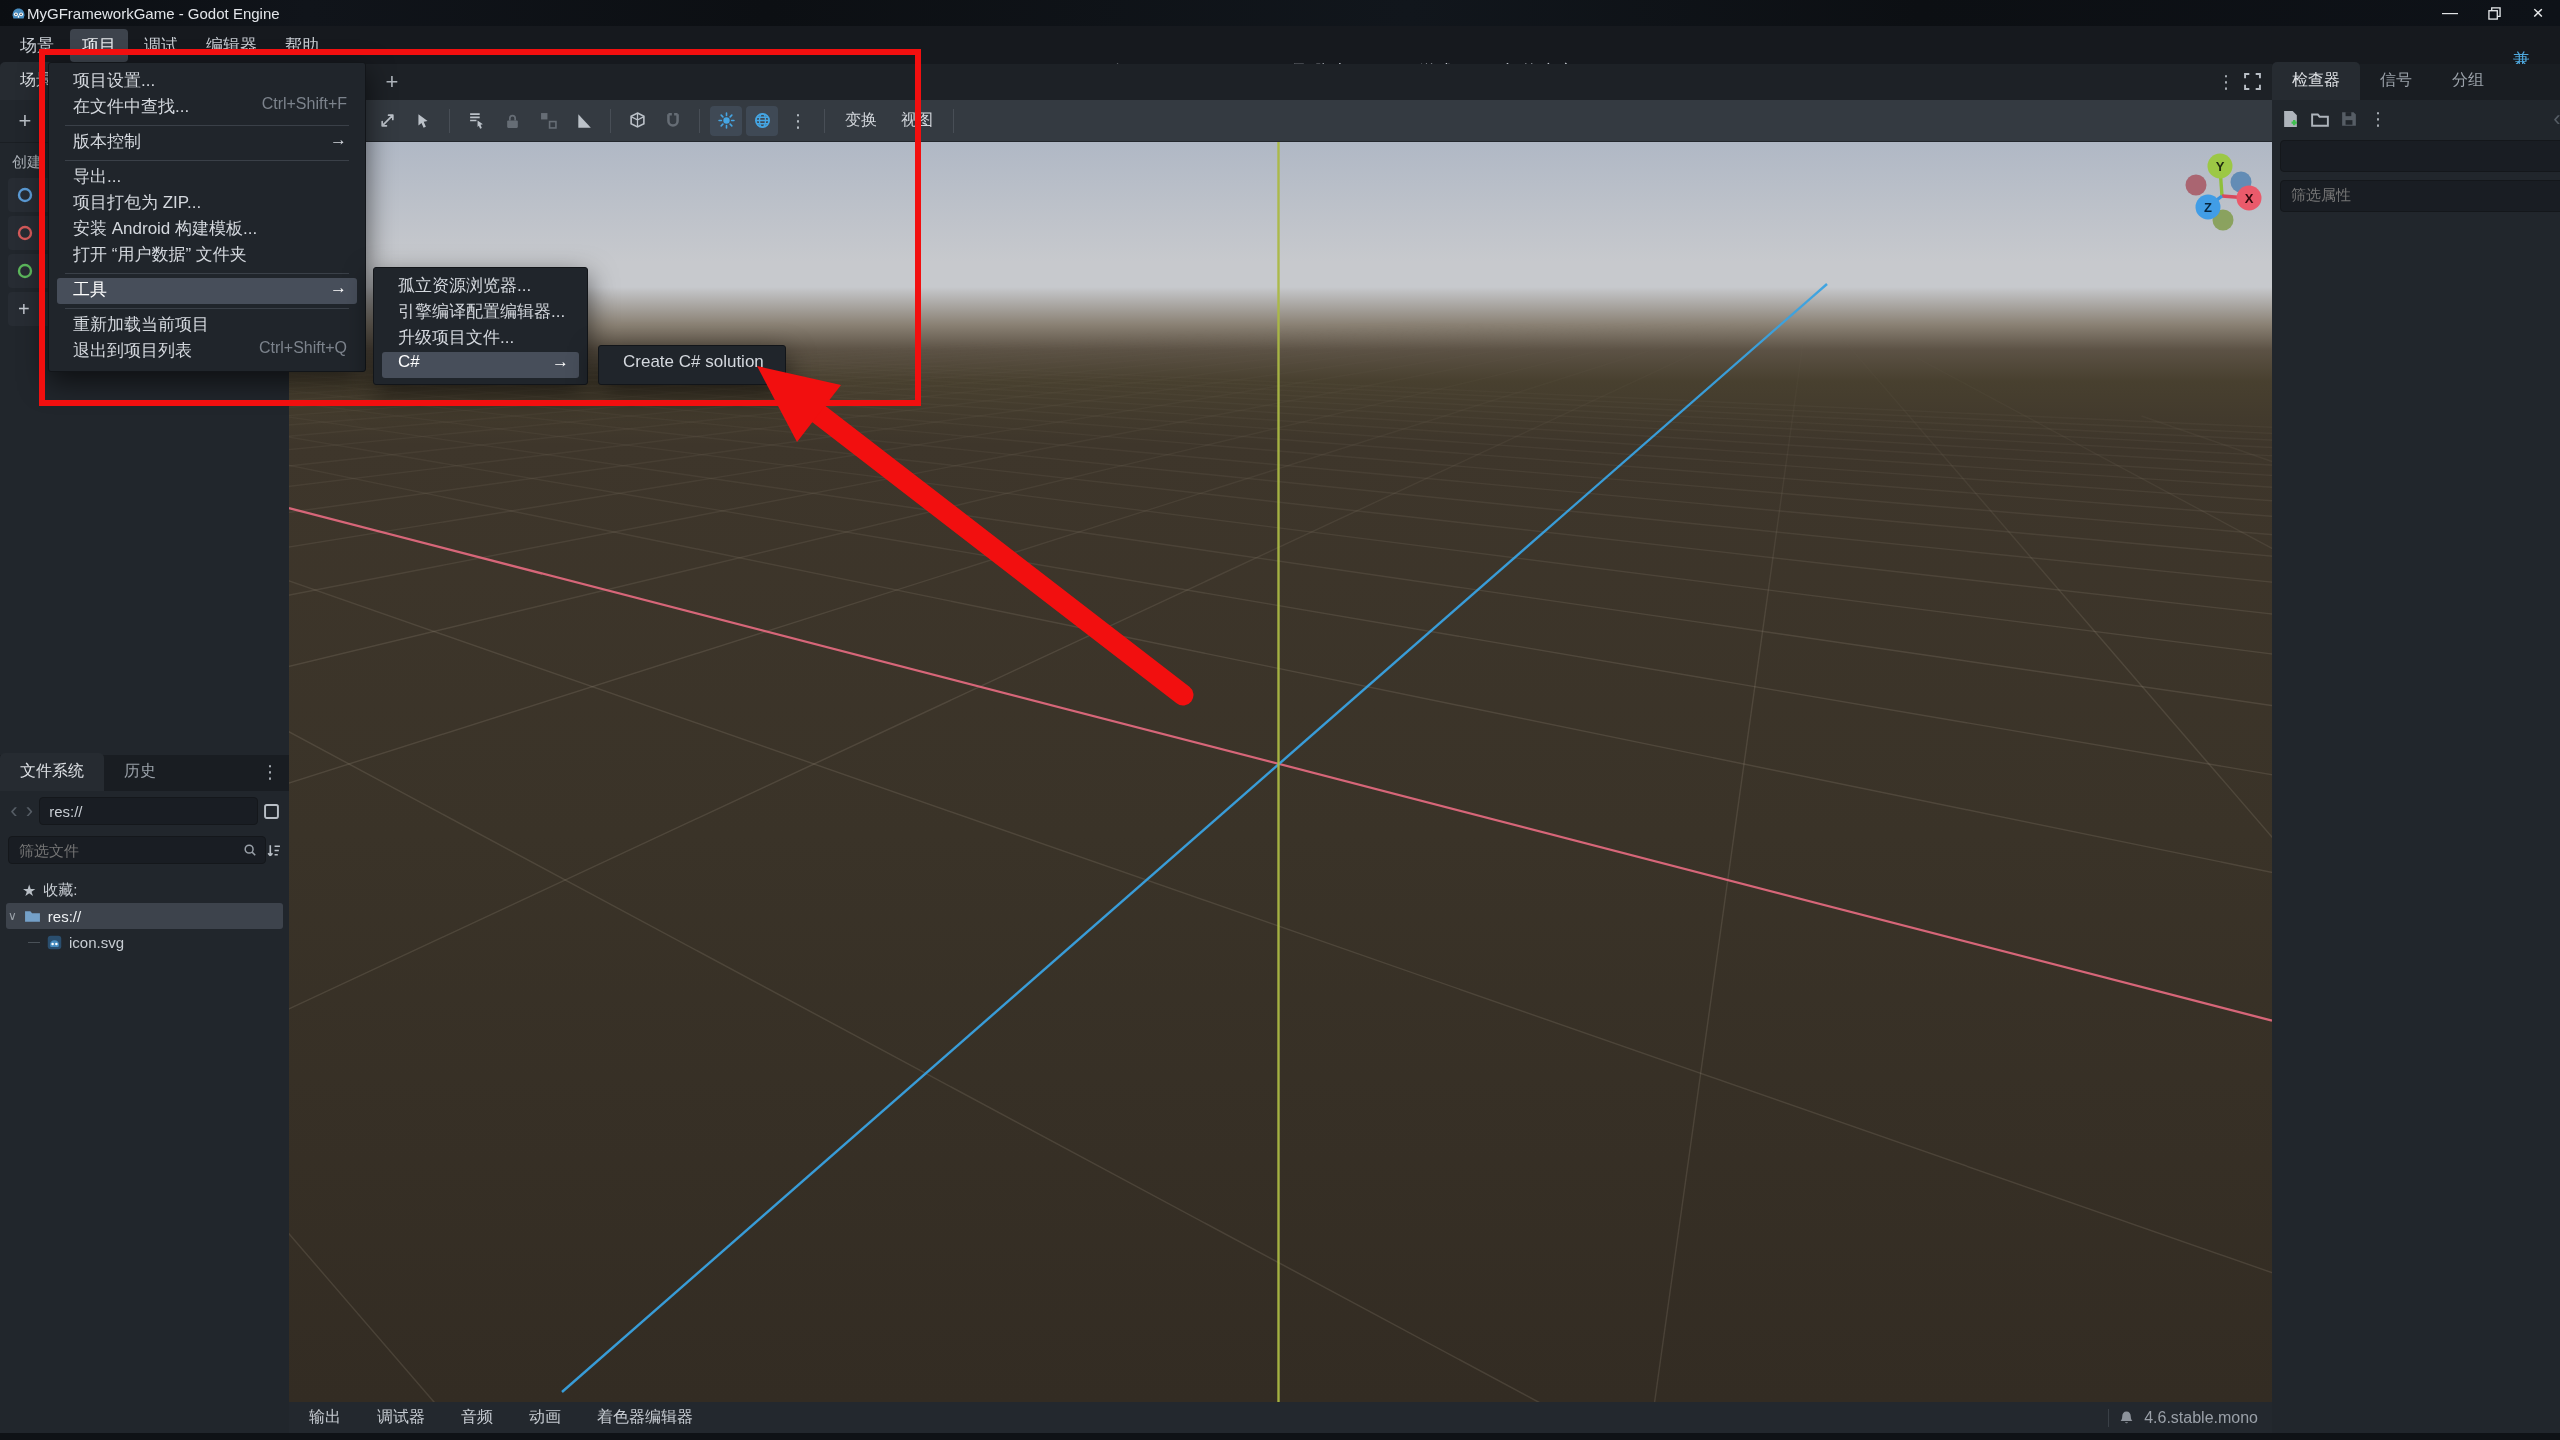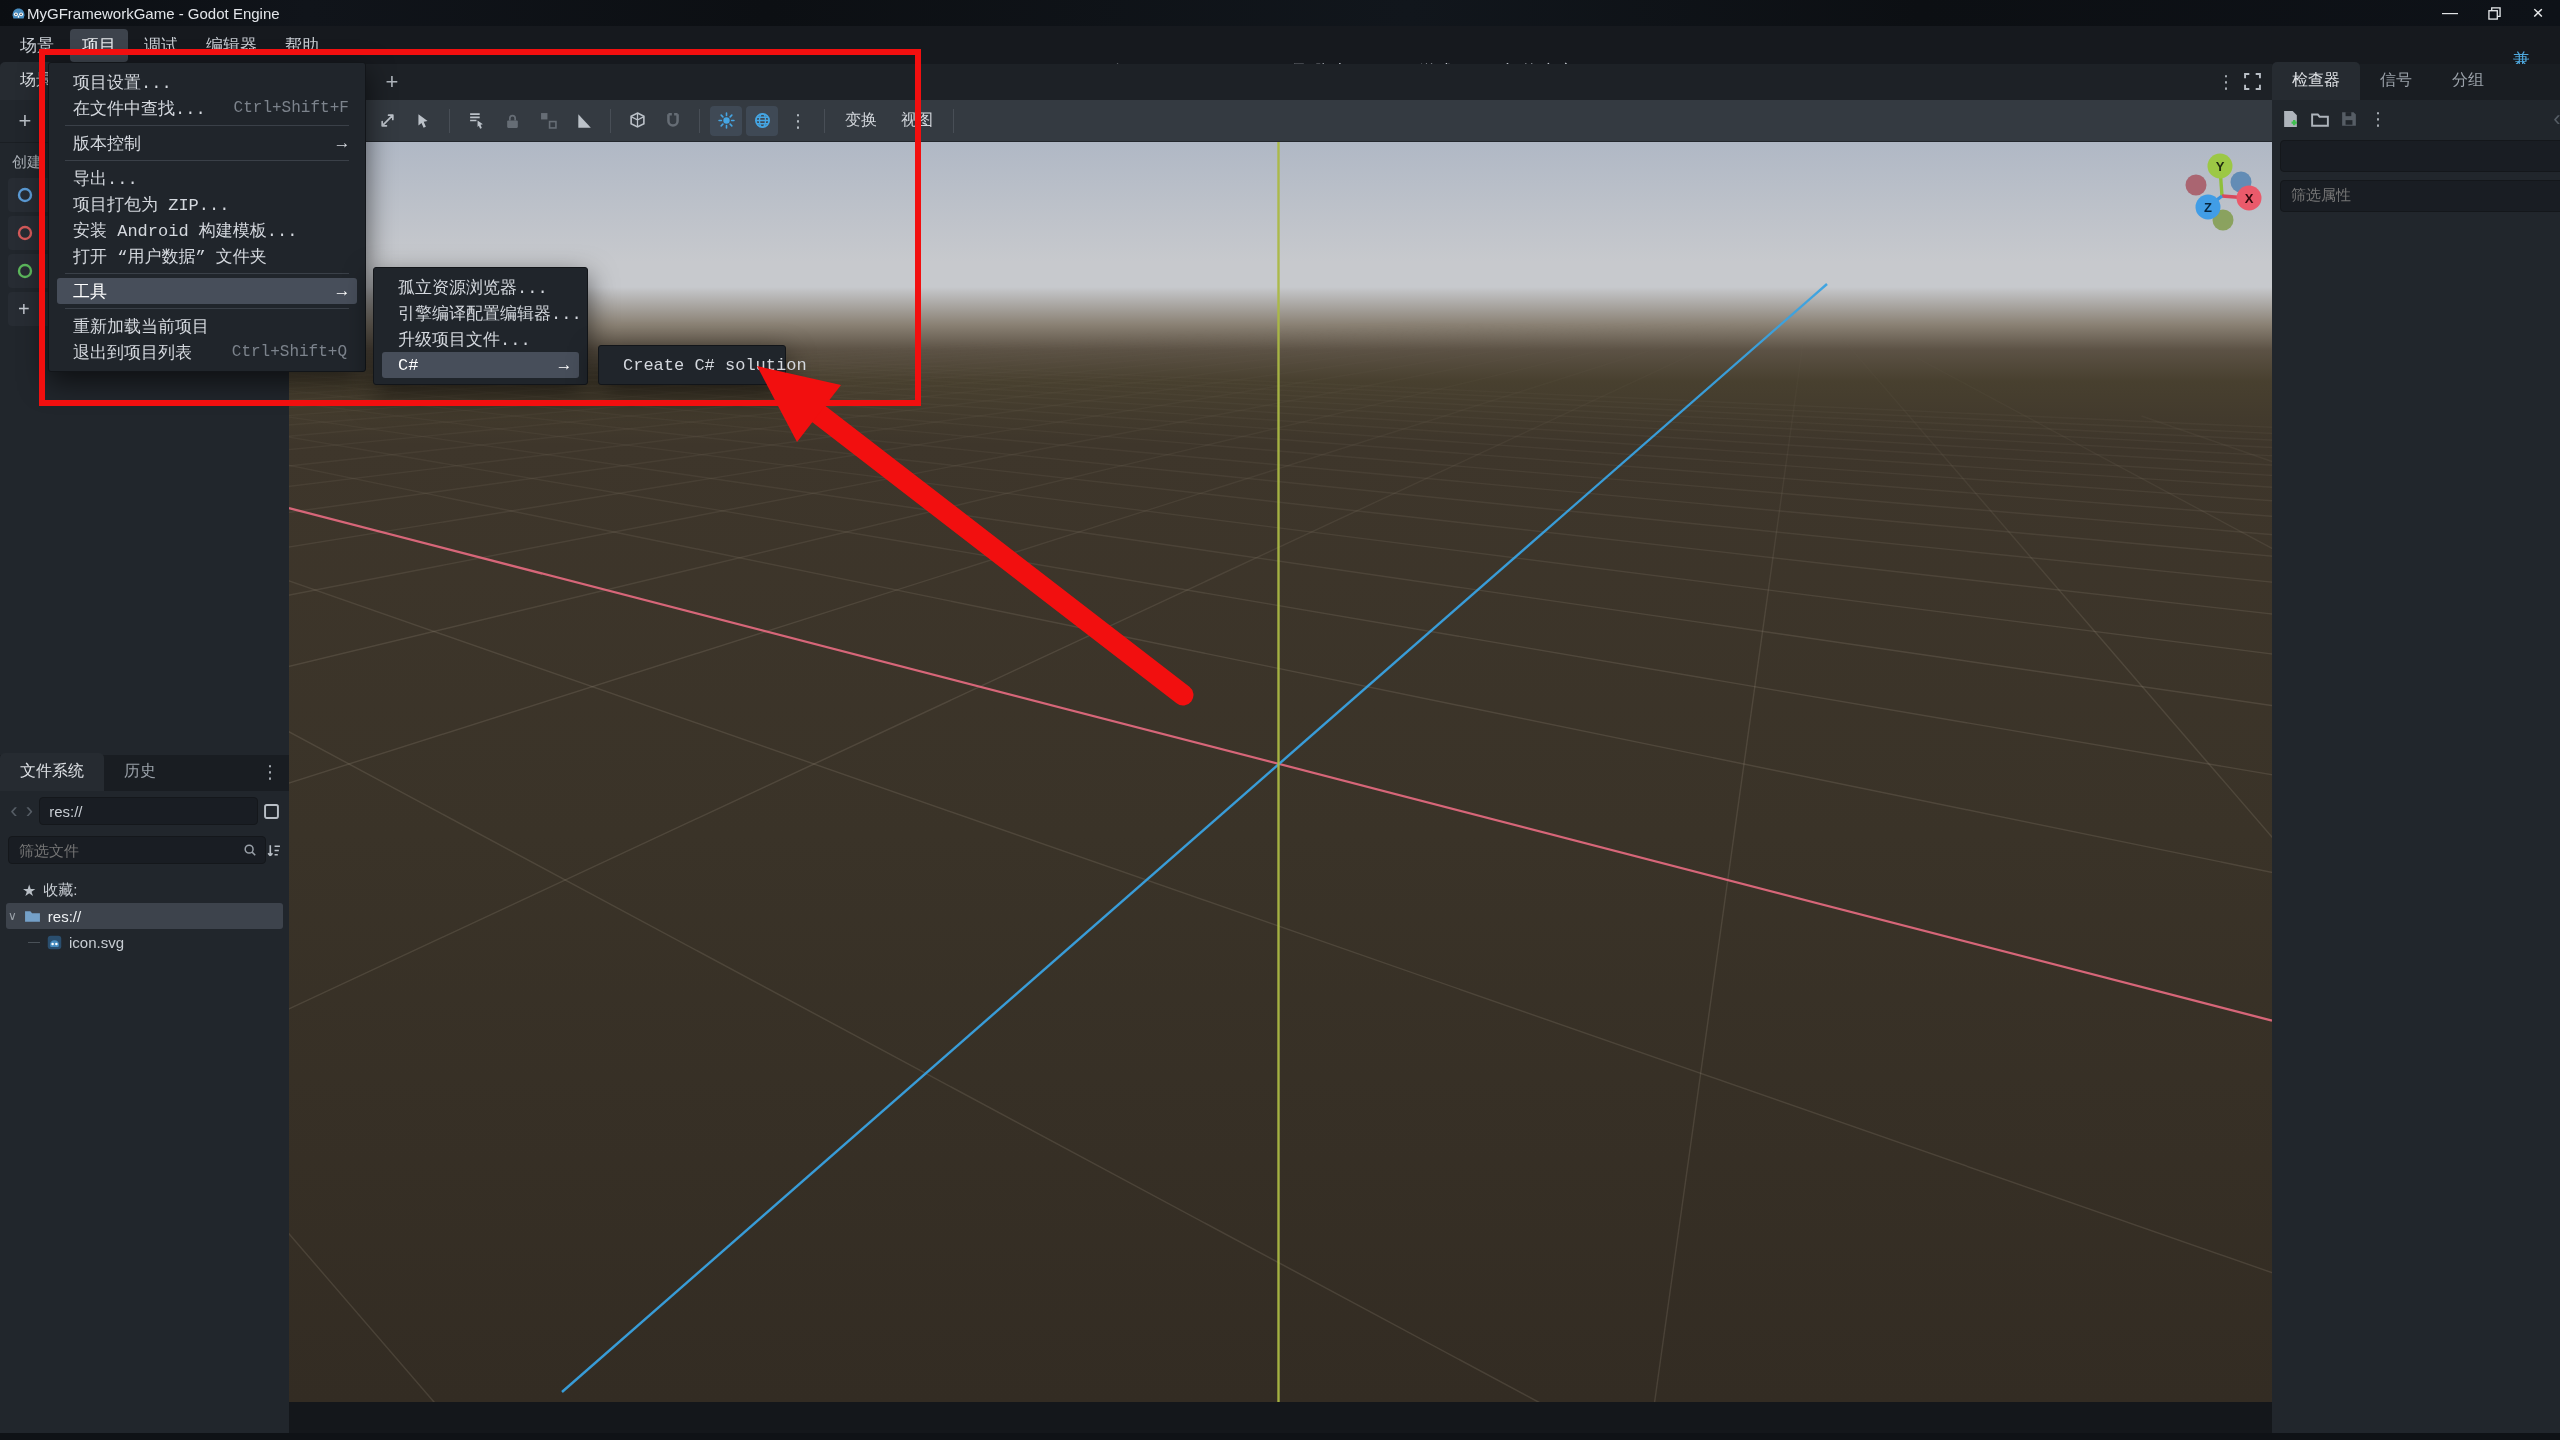--- a/index.html
+++ b/index.html
@@ -39,22 +39,22 @@
   #toolbar3d{left:289px;top:100px;width:1983px;height:42px;background:#343a41;display:flex;align-items:center;gap:4px;padding-left:10px;box-sizing:border-box;border-bottom:1px solid #23272d;}
   .tb-btn{width:32px;height:30px;display:flex;align-items:center;justify-content:center;border-radius:4px;color:#bcc2c9;}
   .tb-btn.dim{color:#666d75;}
   .tb-btn.on{background:#3f4955;color:#45a6e4;}
   .tb-sep{width:1px;height:24px;background:#484e56;margin:0 6px;}
   .tb-menu{font-size:16px;color:#d2d6db;padding:4px 10px;}
 
   
   .popup{position:absolute;background:#20252b;border:1px solid #121519;border-radius:3px;
          box-shadow:0 10px 28px rgba(0,0,0,.6);padding:6px 0;z-index:50;box-sizing:border-box;}
-  .mi{height:26px;display:flex;align-items:center;margin:0 8px;padding:0 10px 0 16px;border-radius:3px;
-      font-size:17px;color:#d4d8de;white-space:nowrap;font-family:Liberation Mono, monospace;}
+  .mi{height:26px;display:flex;align-items:flex-start;margin:0 8px;padding:0 10px 0 16px;border-radius:3px;
+      font-size:17px;color:#d4d8de;white-space:nowrap;}
   .mi.hl{background:#474e5a;color:#ffffff;}
   .mi-s{margin-left:auto;color:#7c838c;font-size:16px;padding-left:28px;}
   .mi-arrow{margin-left:auto;color:#d4d8de;font-size:17px;padding-left:28px;}
   .msep{height:1px;background:#3a4048;margin:4px 16px;}
 
   
   #bottombar{left:289px;top:1402px;width:1983px;height:31px;background:#23282e;display:flex;align-items:center;}
   .bb-item{font-size:16px;color:#c6cbd1;padding:4px 14px;margin-right:8px;border-radius:4px;}
   #version-area{margin-left:auto;display:flex;align-items:center;gap:10px;margin-right:14px;color:#9aa0a8;}
 
@@ -503,20 +503,35 @@
       <span class="icbtn">
         <svg width="16" height="16" viewBox="0 0 14 14">
             <path d="M4 1v12M10 1v12" stroke="currentColor" stroke-width="1.5"></path>
             <rect x="2" y="4" width="4" height="3" rx="1" fill="currentColor"></rect>
             <rect x="8" y="8" width="4" height="3" rx="1" fill="currentColor"></rect>
           </svg>
       </span>
     </div>
   </div>
 
+  <div id="bottombar" class="abs">
+    <span class="bb-item" style="margin-left:6px">输出</span>
+    <span class="bb-item">调试器</span>
+    <span class="bb-item">音频</span>
+    <span class="bb-item">动画</span>
+    <span class="bb-item">着色器编辑器</span>
+    <span id="version-area">
+      <span style="width:1px;height:18px;background:#3a4047"></span>
+      <svg width="15" height="16" viewBox="0 0 14 15">
+          <path d="M7 1.5c2.6 0 4 2 4 4.5 0 2.7 1 3.6 1.6 4.2H1.4C2 9.6 3 8.7 3 6c0-2.5 1.4-4.5 4-4.5z" fill="#8d939b"></path>
+          <path d="M5.6 11.5a1.5 1.5 0 0 0 2.8 0" fill="#8d939b"></path>
+        </svg>
+      <span style="font-size:16px">4.6.stable.mono</span>
+    </span>
+  </div>
   <div class="abs" style="left:0;top:1433px;width:2560px;height:7px;background:#0f1216"></div>
 
   <div class="popup" style="left:48px;top:62px;width:318px">
     <div class="mi">
         <span>项目设置...</span>
       </div>
     <div class="mi">
         <span>在文件中查找...</span>
         <span class="mi-s">Ctrl+Shift+F</span>
       </div>

